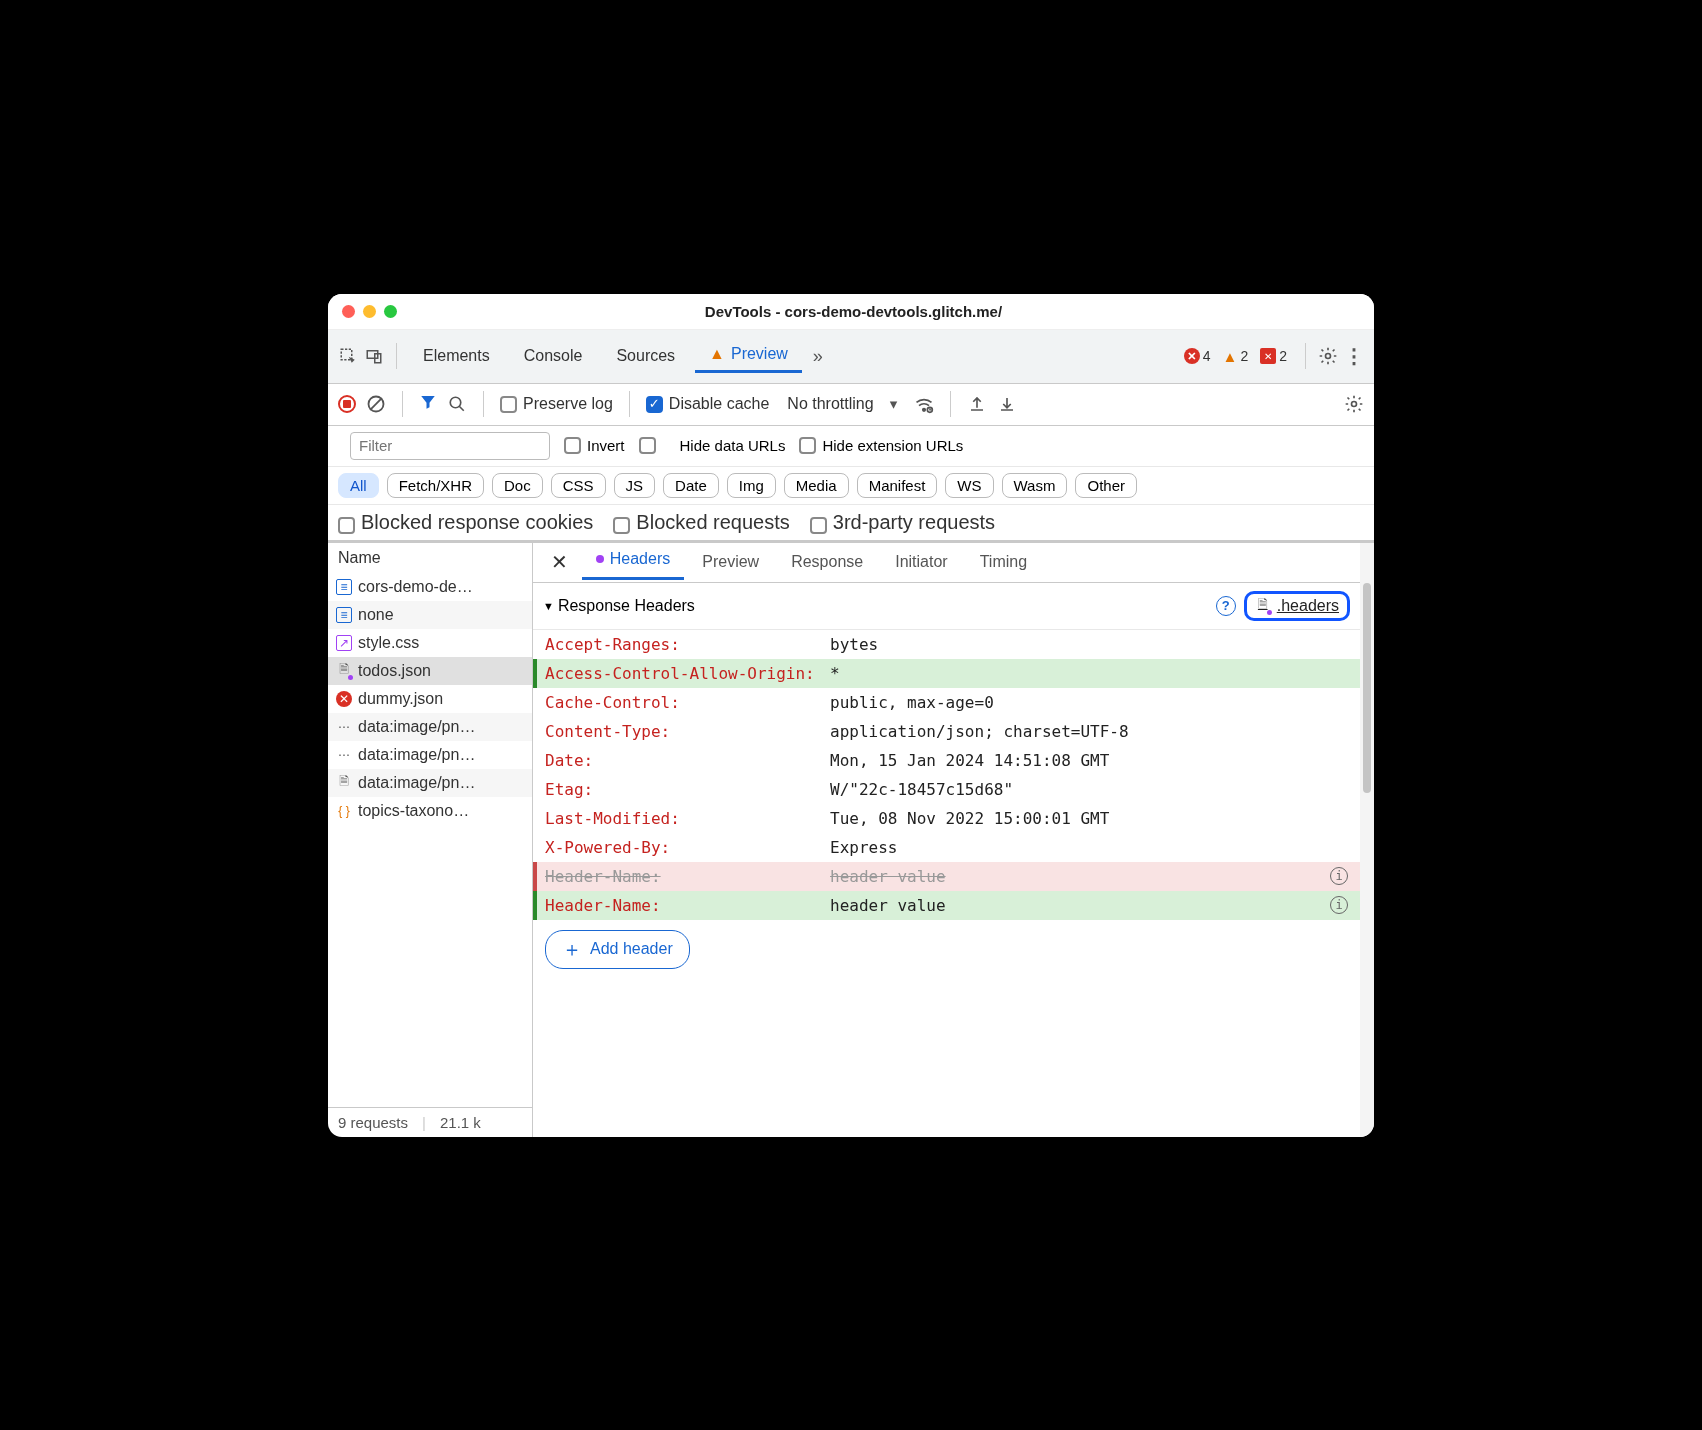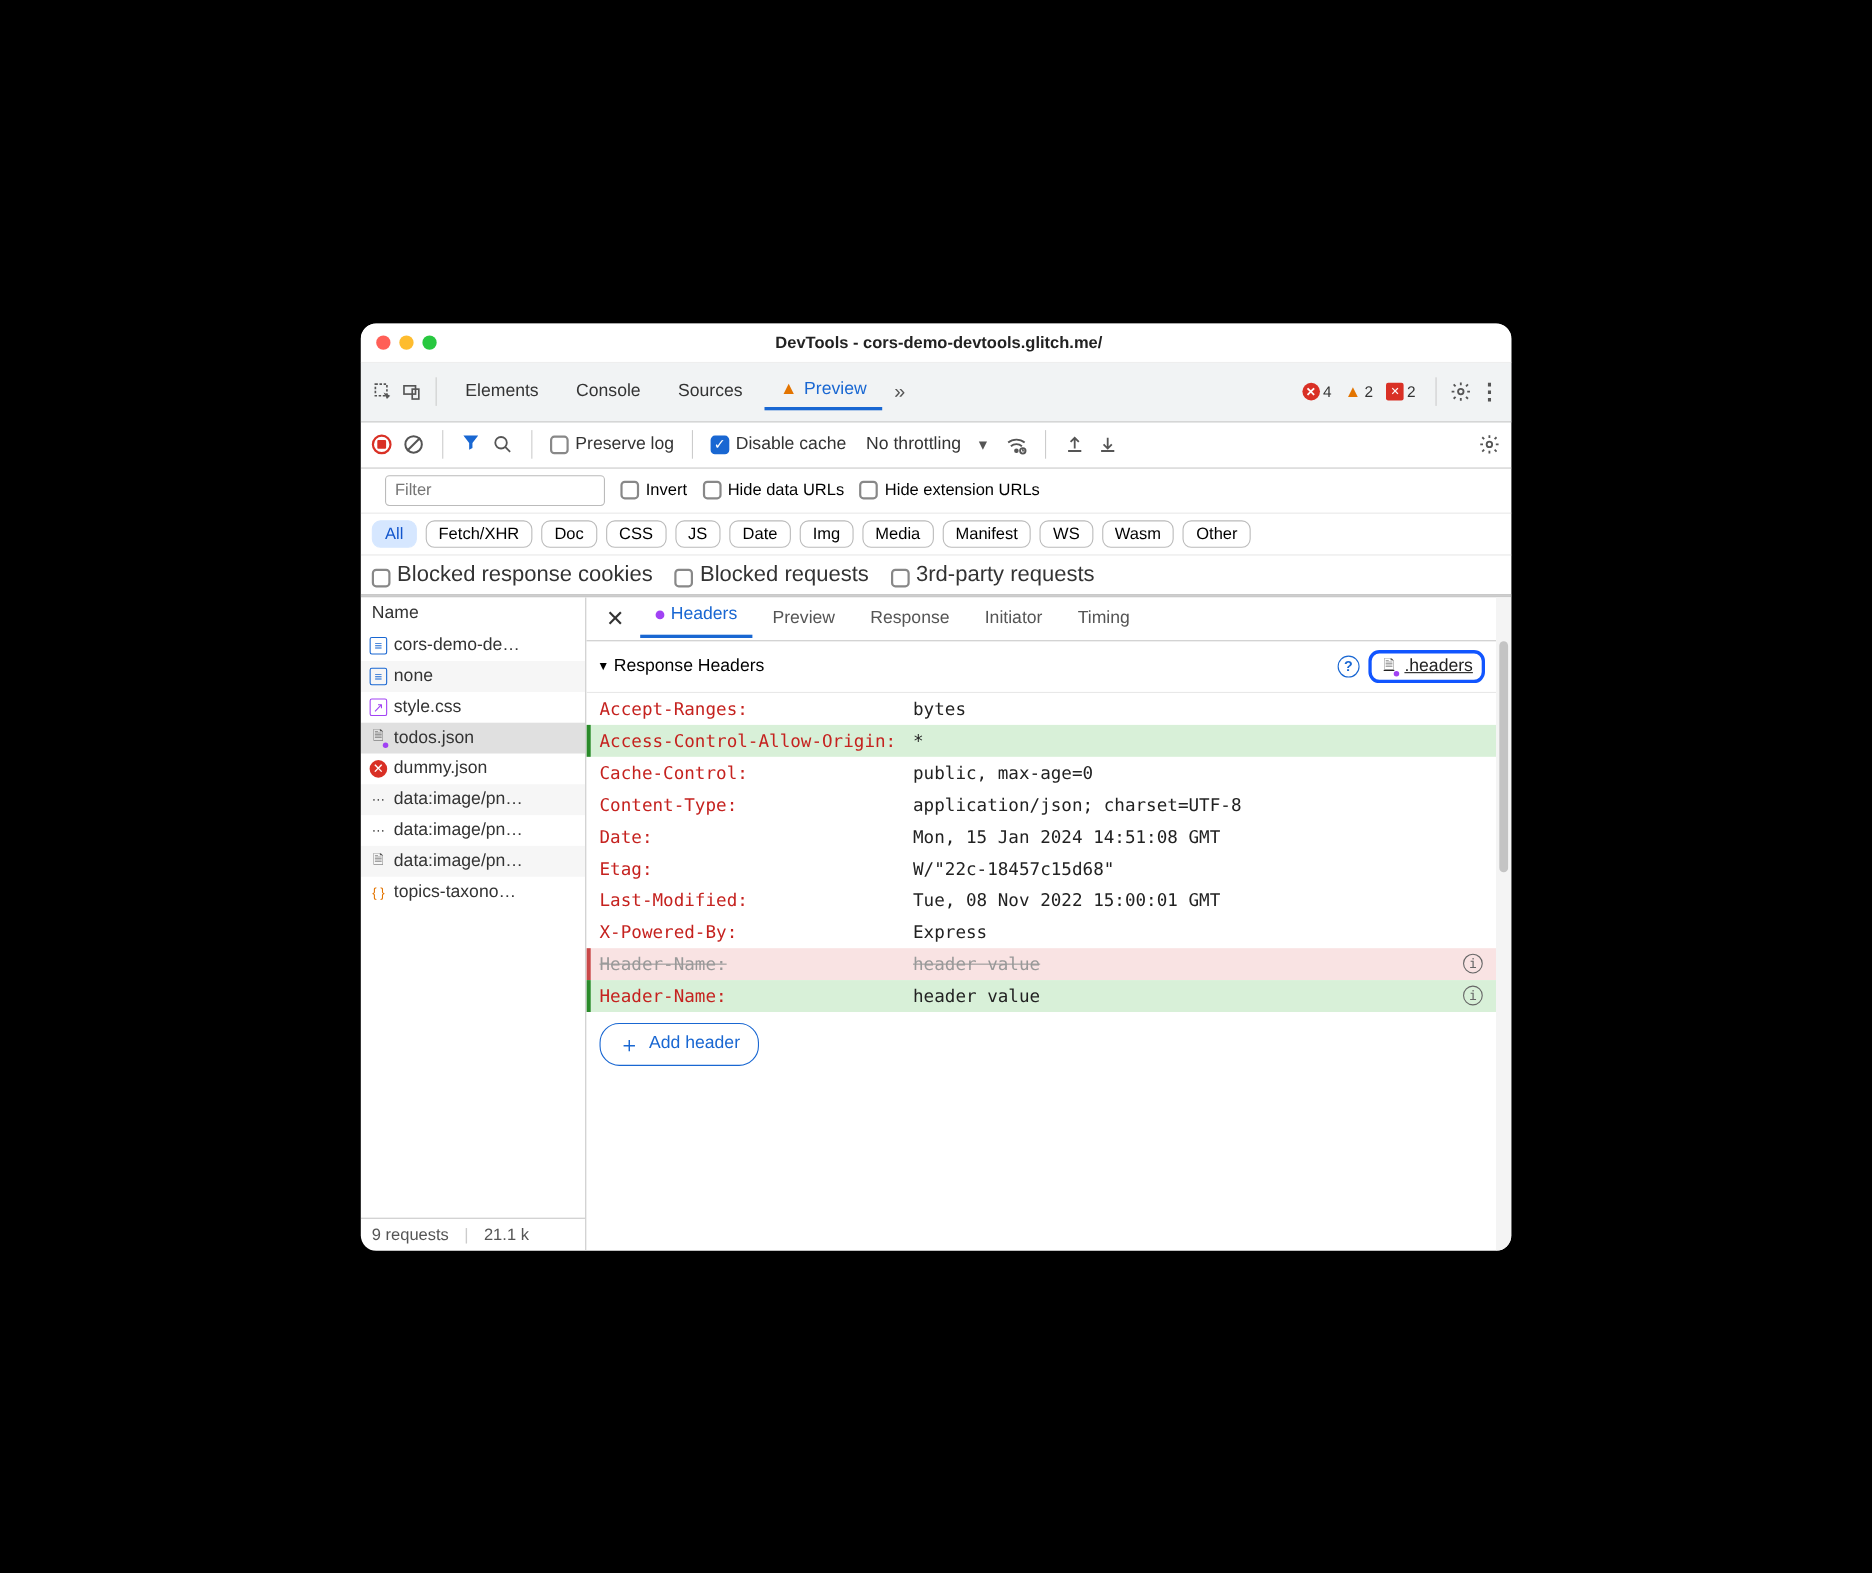--- a/index.html
+++ b/index.html
@@ -219,21 +219,21 @@
         </svg>
     </span>
   </div>
 
   <div class="filterbar">
     <input class="filter-input" placeholder="Filter" style="">
     <label style="display:flex;align-items:center;gap:6px;">
         <span class="chk"></span>
         <span>Invert</span>
       </label>
-    <label style="display:flex;align-items:center;gap:6px;">
+    <label style="display:flex;align-items:center;gap:24px;">
         <span class="chk"></span>
         <span>Hide data URLs</span>
       </label>
     <label style="display:flex;align-items:center;gap:6px;">
         <span class="chk"></span>
         <span>Hide extension URLs</span>
       </label>
   </div>
 
   <div class="chipbar">

